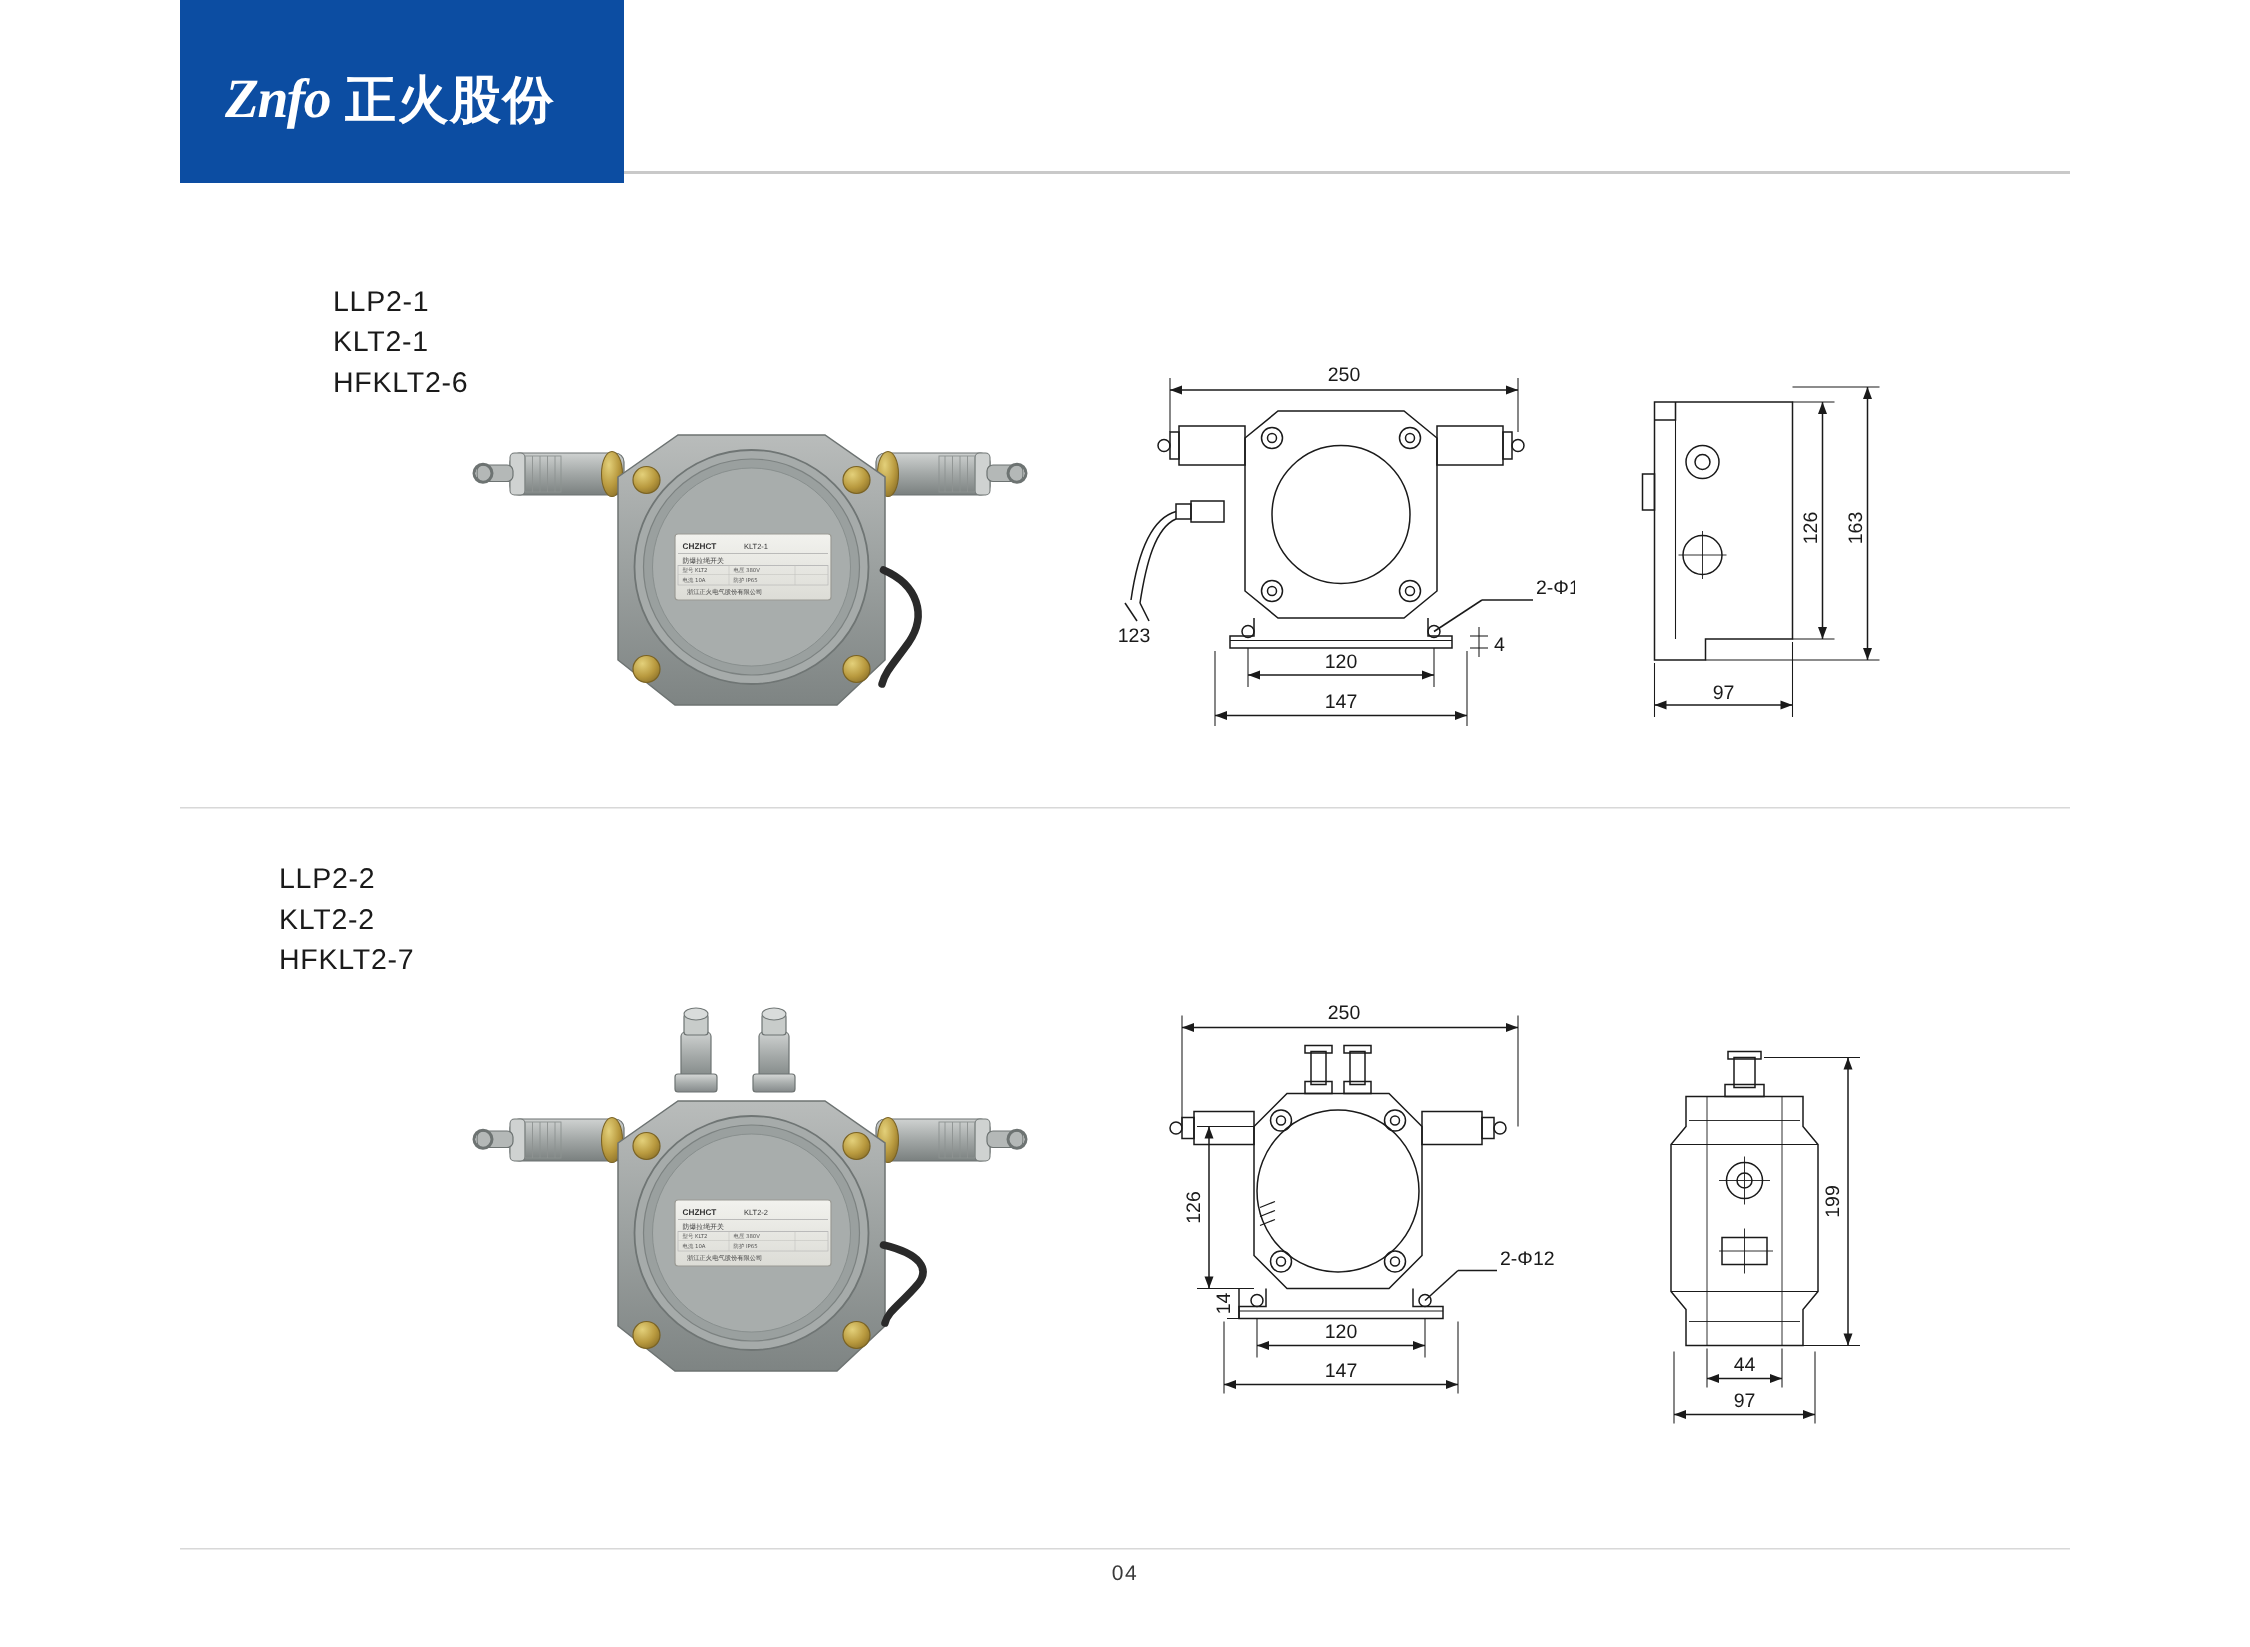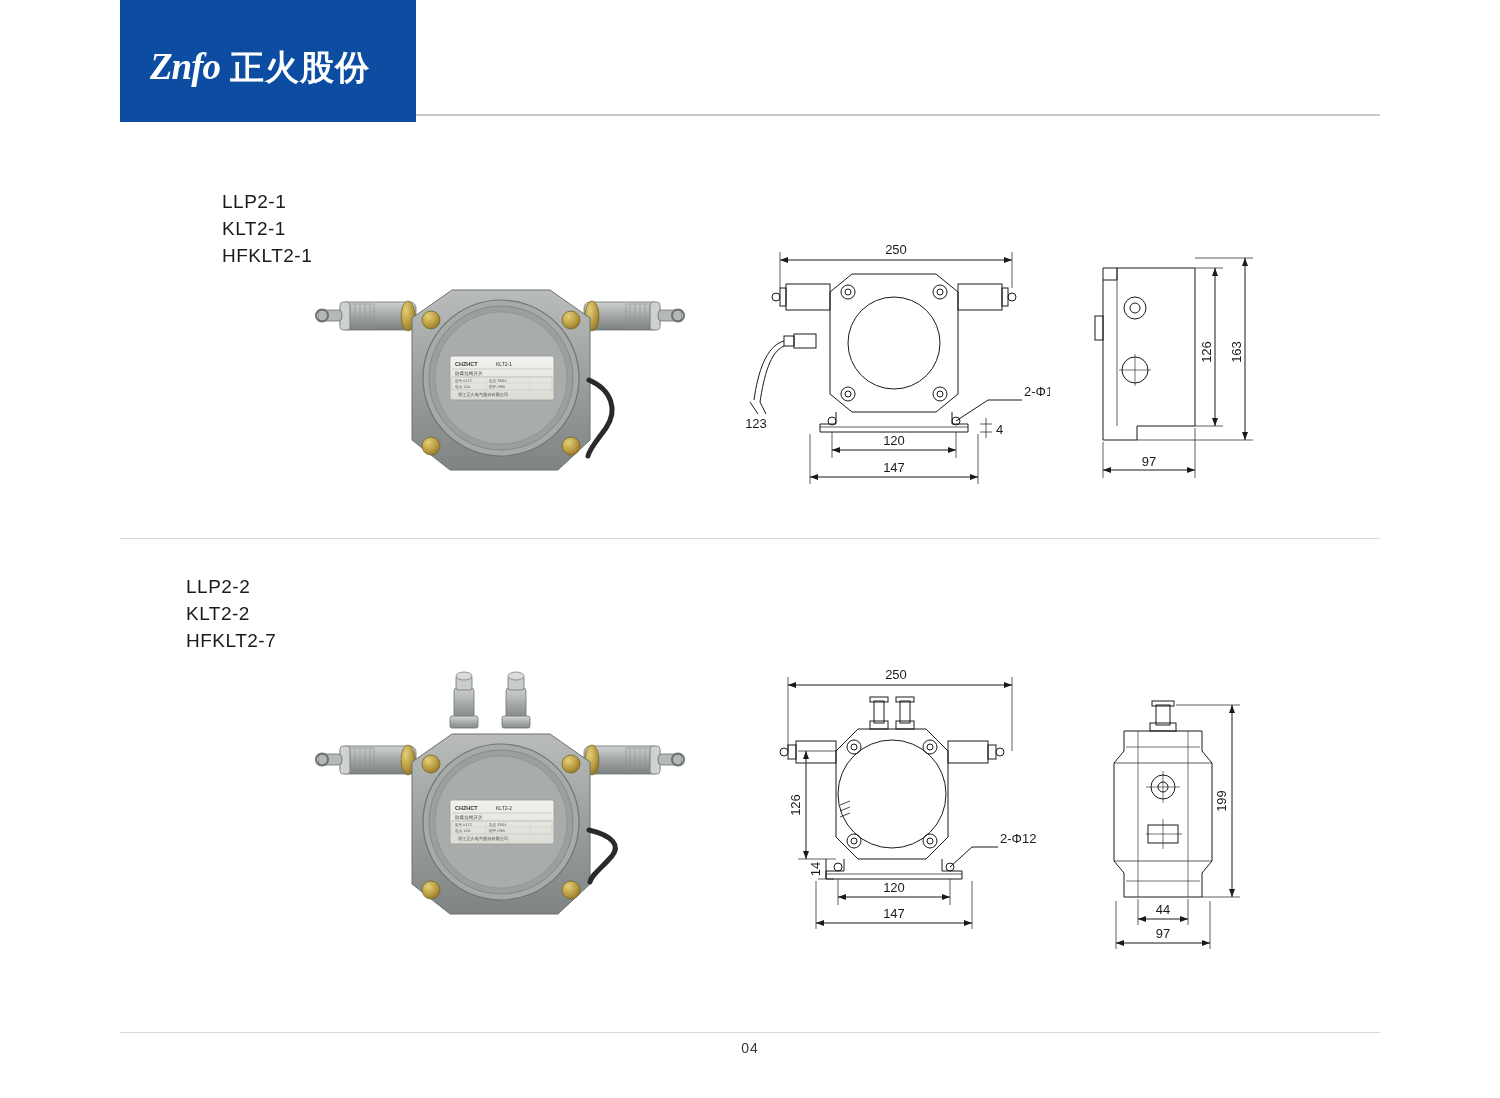--- a/index.html
+++ b/index.html
@@ -150,21 +150,21 @@
     <span class="logo-mark">Znfo</span>
     <span class="logo-cn">正火股份</span>
   </div>
 
   <div class="header-rule"></div>
 </div>
 
 <div class="section-titles sec1-titles">
   <div>LLP2-1</div>
   <div>KLT2-1</div>
-  <div>HFKLT2-1</div>
+  <div>HFKLT2-6</div>
 </div>
 
 <div class="photo" style="left:300px;top:260px;">
 <svg width="400" height="260" viewBox="0 0 400 260">
   <defs>
     <linearGradient id="bodyg" x1="0" y1="0" x2="0" y2="1">
       <stop offset="0" stop-color="#b9bcbb"></stop>
       <stop offset="0.45" stop-color="#9ea3a2"></stop>
       <stop offset="1" stop-color="#7e8483"></stop>
     </linearGradient>

